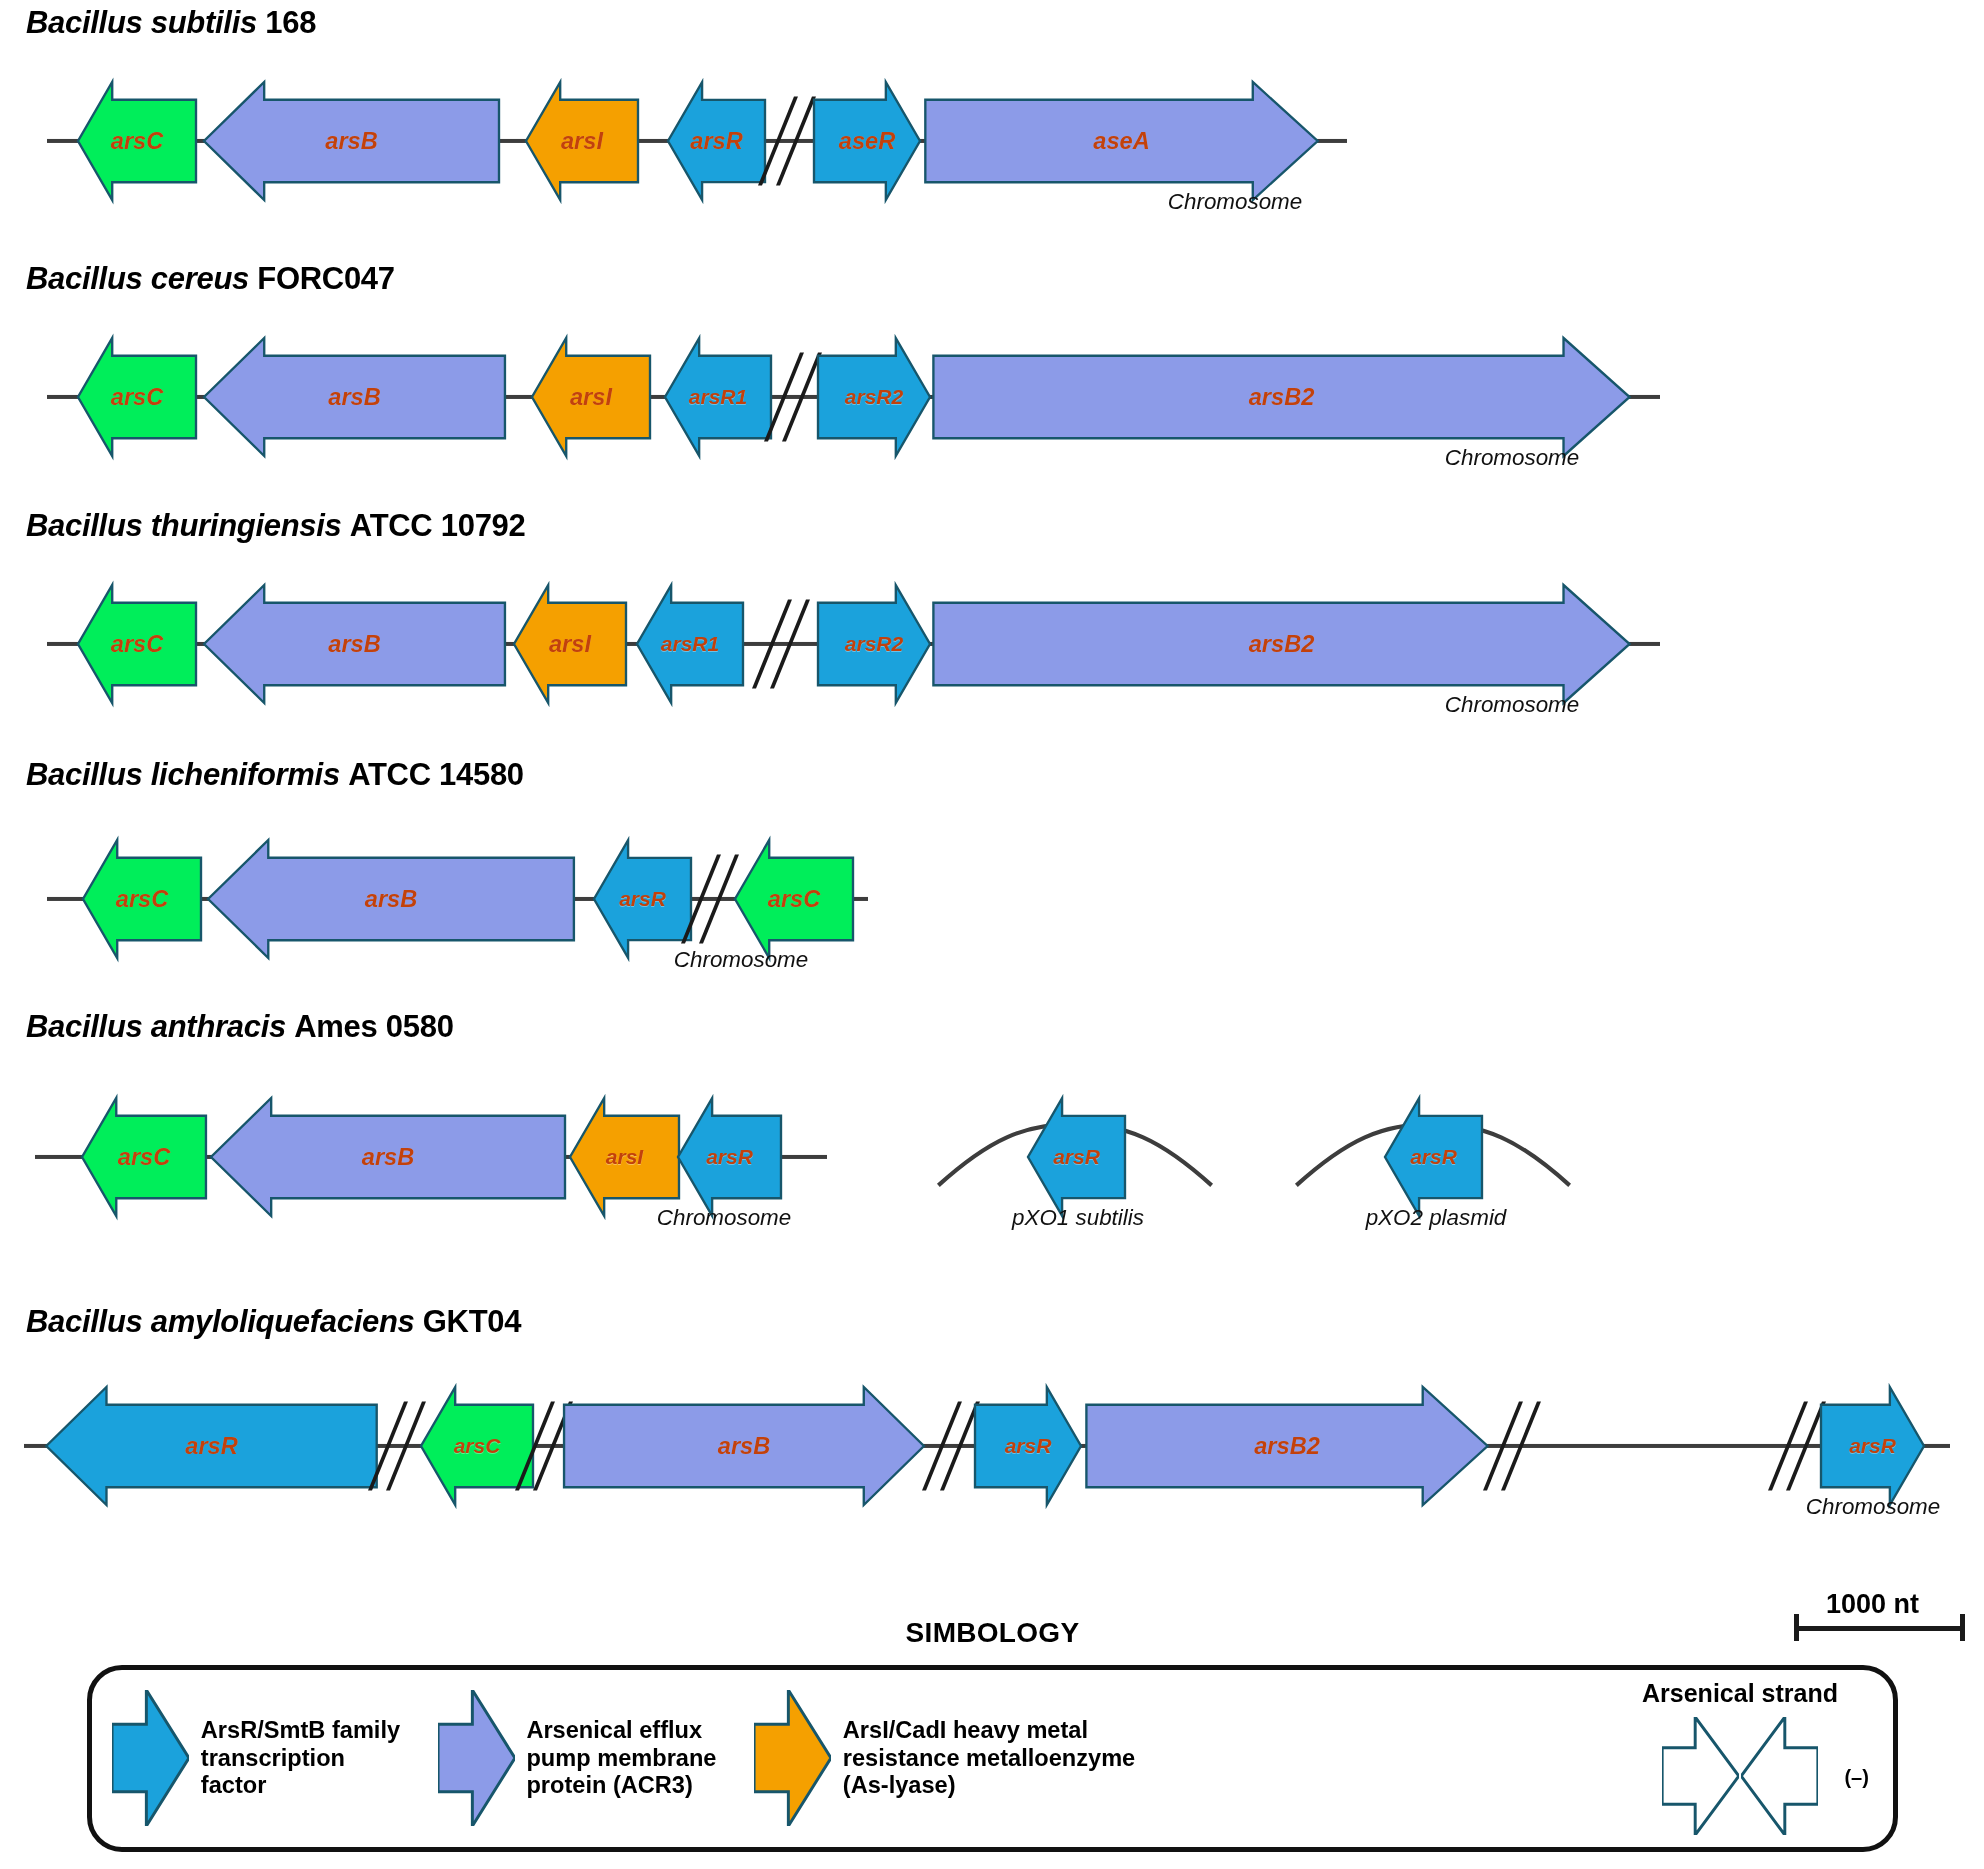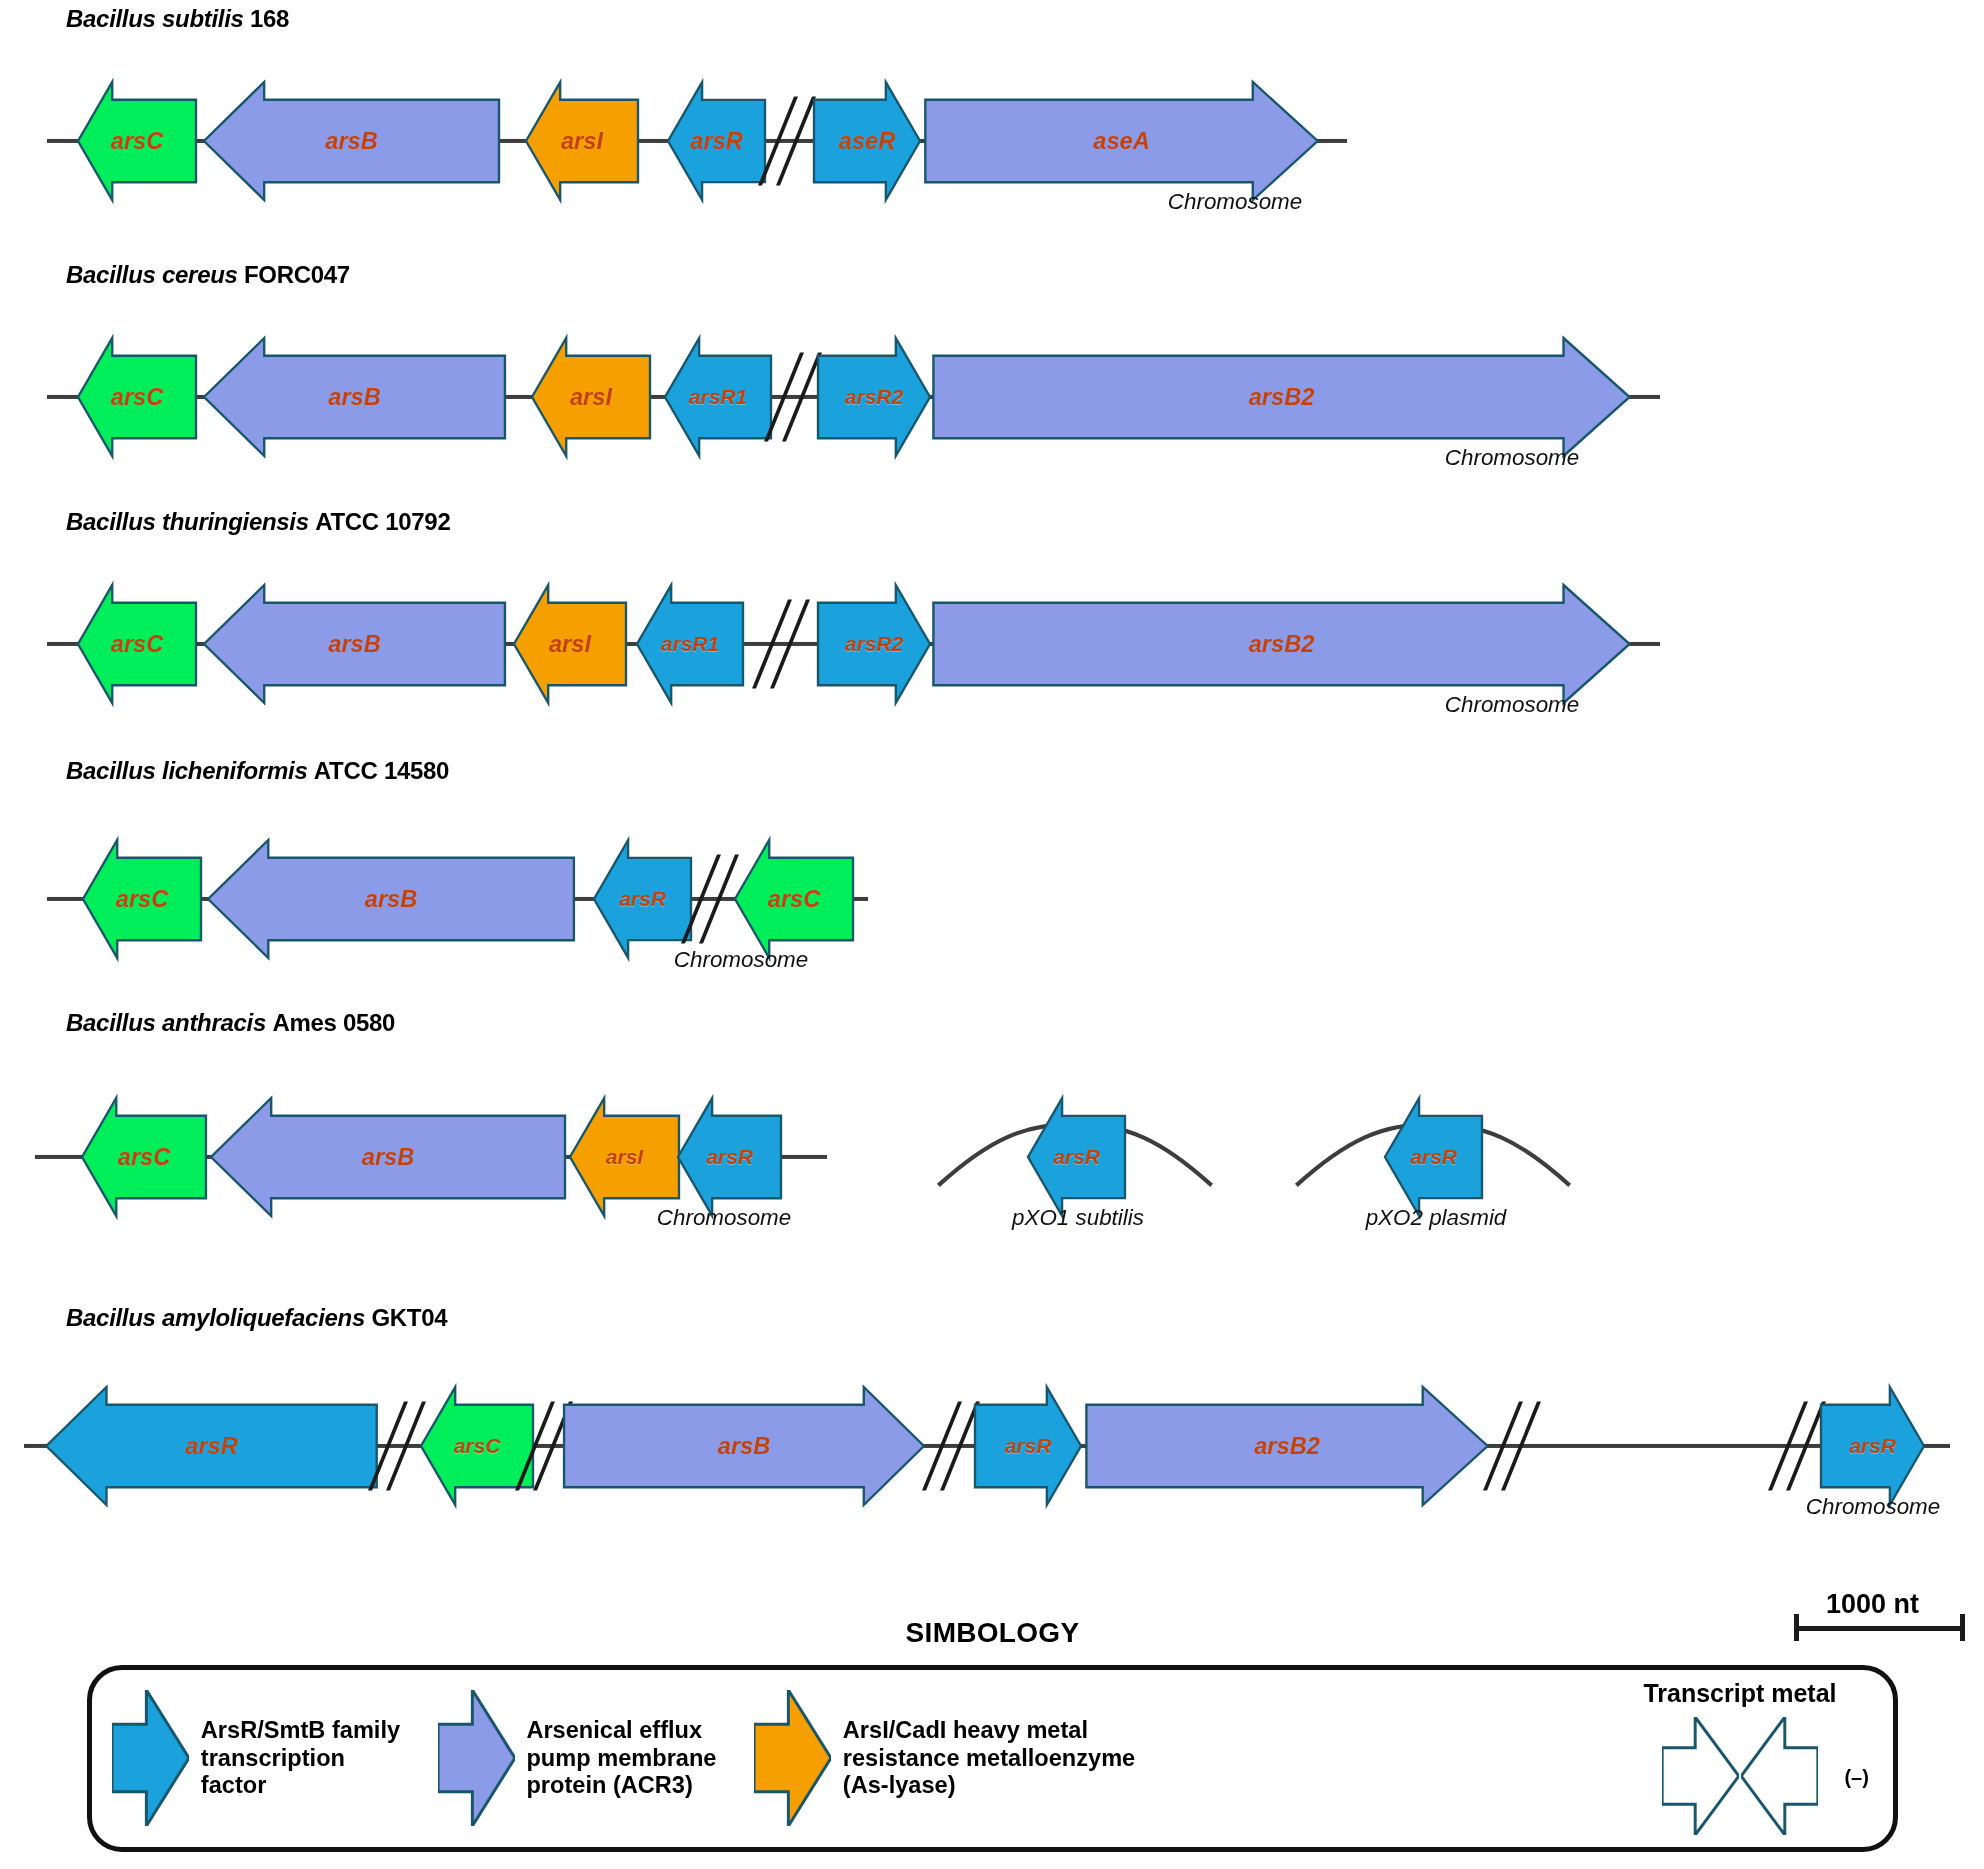--- a/index.html
+++ b/index.html
@@ -8,22 +8,22 @@
     width:1985px;height:1869px;position:relative;overflow:hidden;
     font-family:"Liberation Sans","DejaVu Sans",sans-serif;
     color:#000;
   }
   .fig{position:absolute;inset:0;}
 
   
   .species{position:absolute;left:0;width:1985px;}
   .sp-title{
     position:absolute;left:26px;top:0;
-    font-size:24px;font-weight:700;font-style:italic;
-    letter-spacing:-0.3px;white-space:nowrap;margin-left:40px;
+    font-size:31px;font-weight:700;font-style:italic;
+    letter-spacing:-0.3px;white-space:nowrap;
   }
   .sp-title .strain{font-style:normal;}
 
   .track{position:absolute;left:0;width:1985px;height:154px;}
 
   
   .backbone{
     position:absolute;height:4.1px;background:#3d3d3d;top:50%;
     transform:translateY(-50%);
   }
@@ -523,21 +523,21 @@
         </span>
         <span class="ltext">ArsI/CadI heavy metal
 resistance metalloenzyme
 (As-lyase)</span>
       </div>
 
 
     </div>
 
     <div id="legend-strand">
-      <div class="st-title">Transcript metal</div>
+      <div class="st-title">Arsenical strand</div>
       <div class="st-arrows">
         <div class="st-wrap">
           <svg width="77" height="118" viewBox="0 0 130 200" aria-hidden="true">
             <polygon points="0,52 56,52 56,0 130,100 56,200 56,148 0,148" fill="#ffffff" stroke="#17566B" stroke-width="5"></polygon>
           </svg>
           <span class="st-sign">(+)</span>
         </div>
         <div class="st-wrap">
           <svg width="77" height="118" viewBox="0 0 130 200" aria-hidden="true">
             <polygon points="130,52 74,52 74,0 0,100 74,200 74,148 130,148" fill="#ffffff" stroke="#17566B" stroke-width="5"></polygon>

